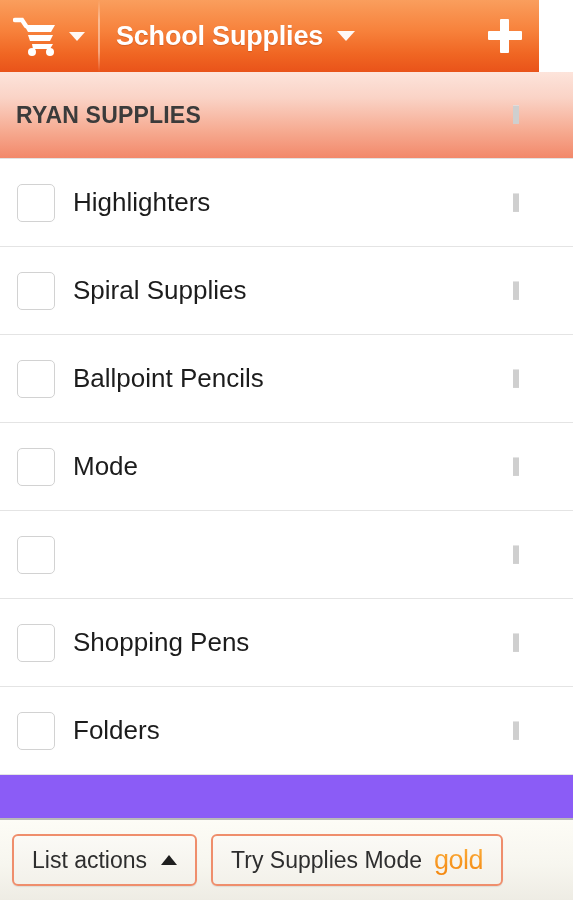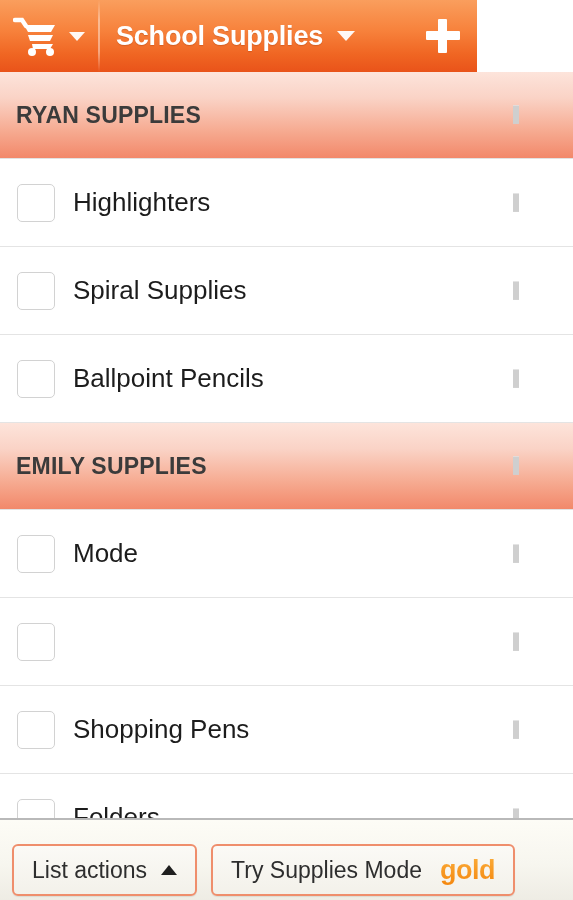--- a/index.html
+++ b/index.html
@@ -13,21 +13,21 @@
   body {
     font-family: "Liberation Sans", "DejaVu Sans", sans-serif;
     background: #ffffff;
     position: relative;
   }
 
   
   .appbar {
     position: absolute;
     top: 0; left: 0;
-    width: 477px;
+    width: 539px;
     height: 72px;
     background: linear-gradient(to bottom, #fa9e5d 0%, #f7823c 42%, #f06623 75%, #e9531a 100%);
     display: flex;
     align-items: center;
     overflow: hidden;
   }
 
   .cart-btn {
     width: 62px;
     height: 72px;
@@ -185,22 +185,22 @@
   
   .action-bar {
     position: absolute;
     left: 0;
     bottom: 0;
     width: 573px;
     height: 82px;
     background: linear-gradient(to bottom, #fdfcf6 0%, #f7f6ef 55%, #eeece4 100%);
     border-top: 2px solid #b9b9b9;
     display: flex;
-    align-items: flex-end;
-    padding: 4px 12px;
+    align-items: center;
+    padding: 10px 12px;
     gap: 14px;
   }
 
   .pill {
     height: 52px;
     border: 2px solid #ef8e6c;
     border-radius: 6px;
     background: linear-gradient(to bottom, #fbfaf6 0%, #f3f1ea 100%);
     display: flex;
     align-items: center;
@@ -214,23 +214,23 @@
     white-space: nowrap;
   }
   .caret-up {
     margin-left: 14px;
     width: 0; height: 0;
     border-left: 8px solid transparent;
     border-right: 8px solid transparent;
     border-bottom: 10px solid #1f1f1f;
   }
   .gold-text {
-    margin-left: 18px;
+    margin-left: 12px;
     font-size: 27px;
-    font-weight: bold;
+    font-weight: normal;
     color: #f7941e;
     background: linear-gradient(to bottom, #fbae3c 0%, #f4860d 100%);
     -webkit-background-clip: text;
     background-clip: text;
     -webkit-text-fill-color: transparent;
     letter-spacing: -0.5px;
   }
 </style>
 </head>
 <body>
@@ -298,28 +298,20 @@
   <div class="row">
     <span class="checkbox"></span>
     <span class="row-label">Ballpoint Pencils</span>
     <span class="handle">
       <span class="bar"></span>
       <span class="bar"></span>
       <span class="bar"></span>
     </span>
   </div>
 
-  <div class="section-header">
-    <span class="section-title">EMILY SUPPLIES</span>
-    <span class="handle">
-      <span class="bar"></span>
-      <span class="bar"></span>
-      <span class="bar"></span>
-    </span>
-  </div>
 
   <div class="row">
     <span class="checkbox"></span>
     <span class="row-label">Mode</span>
     <span class="handle">
       <span class="bar"></span>
       <span class="bar"></span>
       <span class="bar"></span>
     </span>
   </div>

